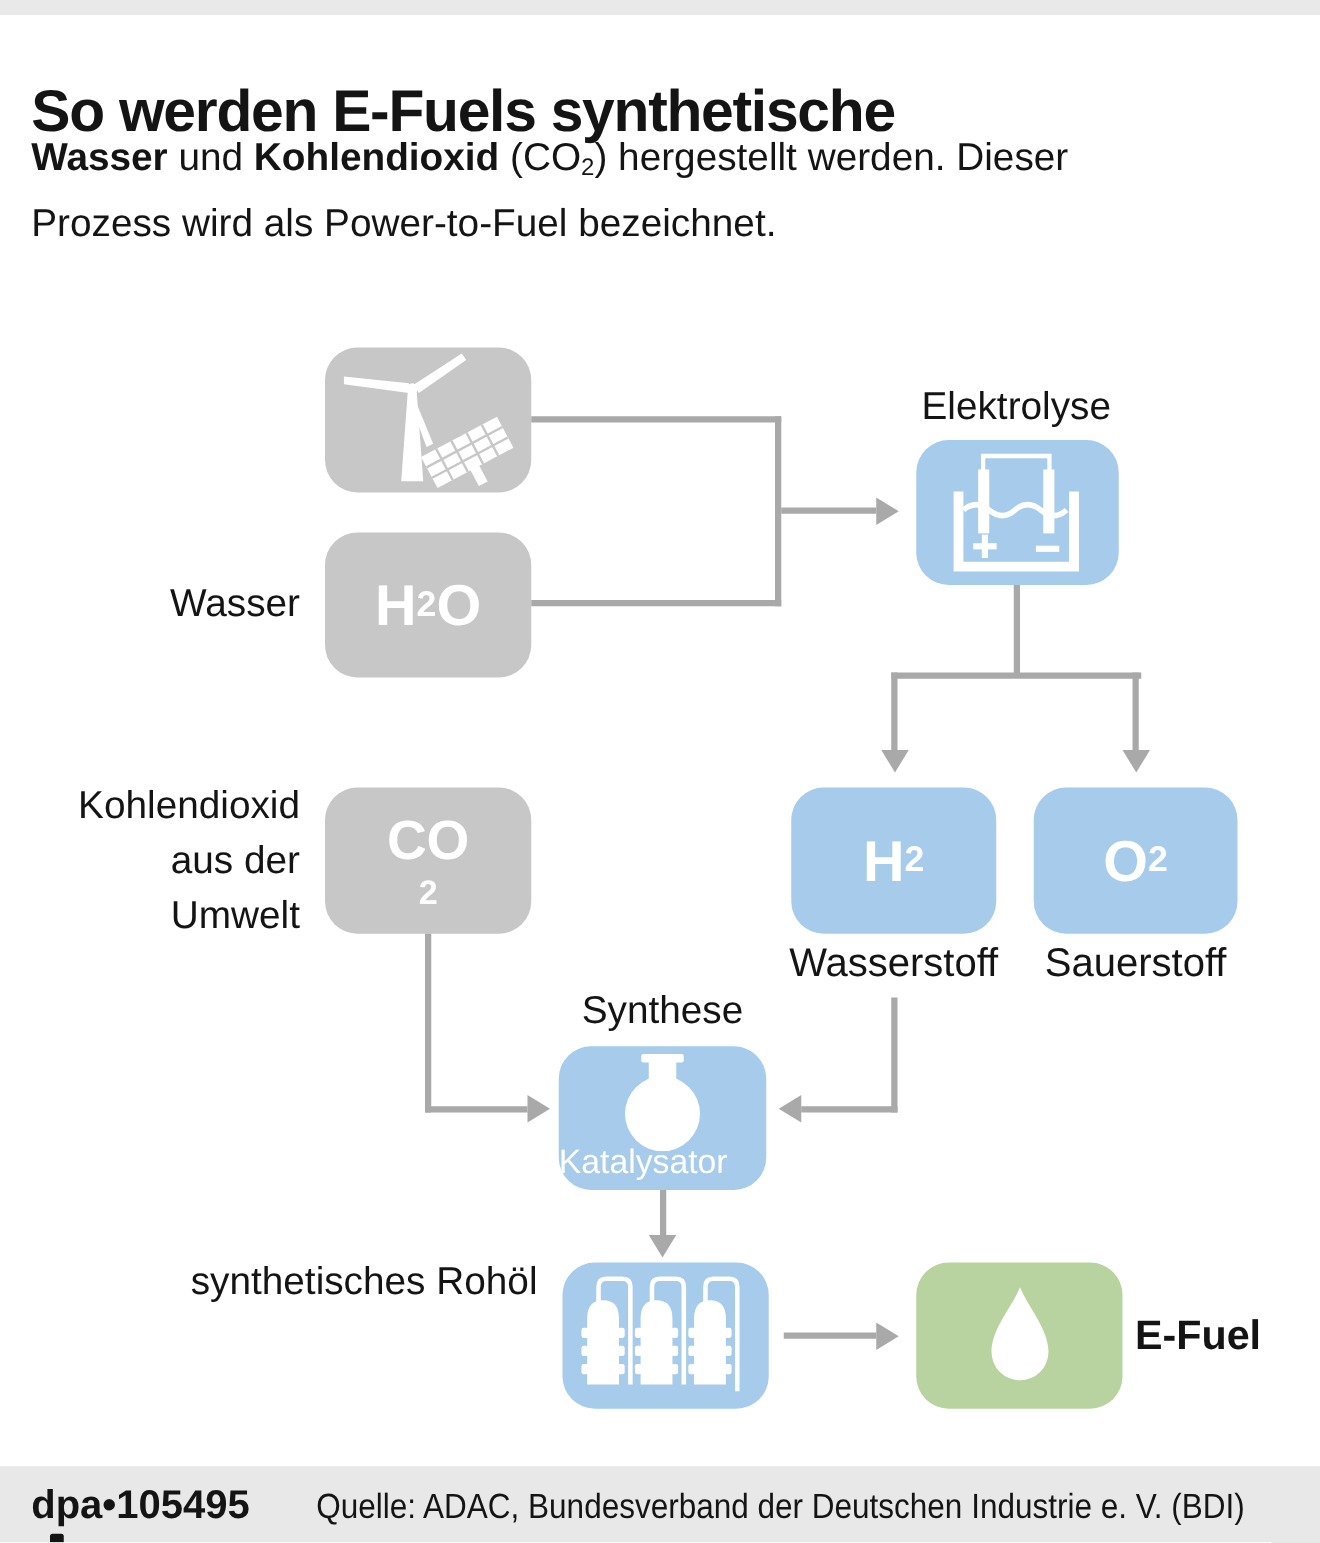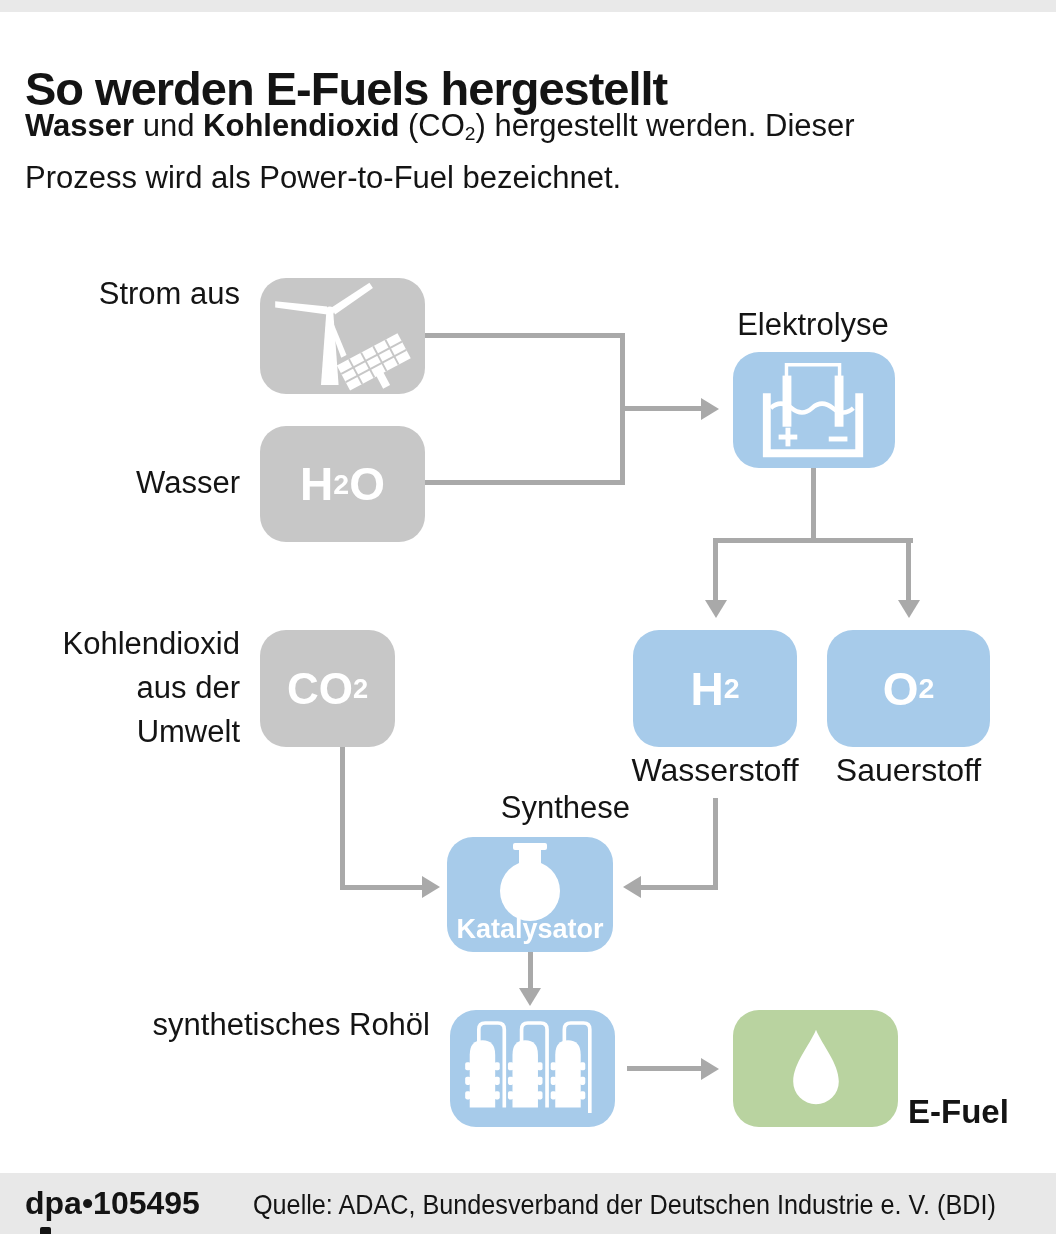--- a/index.html
+++ b/index.html
@@ -24,44 +24,43 @@
   .green{background:#b9d3a0;}
   .chem{display:flex;align-items:center;justify-content:center;color:#fff;font-weight:700;font-size:46px;}
   .chem sub{vertical-align:-0.28em;}
 
   .ln-gray{position:absolute;background:#a9a9a9;}
   .ar{position:absolute;width:0;height:0;}
   .ar-r{border-top:11px solid transparent;border-bottom:11px solid transparent;border-left:18px solid #a9a9a9;}
   .ar-l{border-top:11px solid transparent;border-bottom:11px solid transparent;border-right:18px solid #a9a9a9;}
   .ar-d{border-left:11px solid transparent;border-right:11px solid transparent;border-top:18px solid #a9a9a9;}
 
-  .kat{position:absolute;left:0;right:0;bottom:7px;text-align:center;color:#fff;font-weight:700;font-size:27px;}
-  .efuel{font-size:33px;font-weight:700;white-space:nowrap;margin-top:44px;}
+  .kat{position:absolute;left:0;right:0;bottom:7px;color:#fff;font-weight:400;font-size:27px;}
+  .efuel{font-size:33px;font-weight:700;white-space:nowrap;}
 
   .footer{left:0;top:1173px;width:1056px;height:61px;background:#e8e8e8;}
   .credit{left:25px;top:1185px;font-size:32px;font-weight:700;white-space:nowrap;text-align:center;}
   .source{left:253px;top:1189px;font-size:28px;white-space:nowrap;transform:scaleX(0.9);transform-origin:left center;}
   .cut-mark{left:40px;top:1227px;width:11px;height:7px;background:#141414;border-radius:2px 2px 0 0;}
 </style>
 </head>
 <body>
 
 <div class="canvas">
 
   <div class="abs top-strip"></div>
 
-  <h1 class="abs title">So werden E-Fuels hergestellt</h1>
+  <h1 class="abs title">So werden E-Fuels synthetische</h1>
 
   <div class="abs intro">
     <span class="ln"><b>Wasser</b><span> und </span><b>Kohlendioxid</b><span> (CO</span><sub>2</sub><span>) hergestellt werden. Dieser</span></span>
     <span class="ln">Prozess wird als Power-to-Fuel bezeichnet.</span>
   </div>
 
   <div class="abs lbl r" style="right:816px;top:272px;">
-    <span class="nw" style="display:block">Strom aus</span>
   </div>
   <div class="abs lbl r nw" style="right:816px;top:461px;">Wasser</div>
   <div class="abs lbl r" style="right:816px;top:622px;">
     <span class="nw" style="display:block">Kohlendioxid</span>
     <span class="nw" style="display:block">aus der</span>
     <span class="nw" style="display:block">Umwelt</span>
   </div>
 
   <div class="box gray" style="left:260px;top:278px;width:165px;height:116px;">
     <svg viewBox="0 0 170 126" style="position:absolute;left:8px;top:3px;width:150px;height:111px;">
@@ -98,37 +97,37 @@
       <path d="M53,30 V13 H107 V30" fill="none" stroke="#fff" stroke-width="3.5"></path>
       <path d="M37,57 q10,-9 21,0 t21,0 t21,0 t21,0" fill="none" stroke="#fff" stroke-width="4.5"></path>
       <rect x="49" y="24" width="9" height="52" fill="#fff"></rect>
       <rect x="102" y="24" width="9" height="52" fill="#fff"></rect>
       <rect x="45" y="84" width="19" height="5" fill="#fff"></rect>
       <rect x="52" y="77" width="5" height="19" fill="#fff"></rect>
       <rect x="96" y="86" width="19" height="5" fill="#fff"></rect>
     </svg>
   </div>
 
-  <div class="box gray chem" style="left:260px;top:630px;width:135px;height:117px;font-size:44px;">
+  <div class="box gray chem" style="left:260px;top:630px;width:165px;height:117px;font-size:44px;flex-direction:column;">
     <span>CO</span>
       <sub>2</sub>
   </div>
 
   <div class="box blue chem" style="left:633px;top:630px;width:164px;height:117px;">
     <span>H</span>
       <sub>2</sub>
   </div>
   <div class="box blue chem" style="left:827px;top:630px;width:163px;height:117px;">
     <span>O</span>
       <sub>2</sub>
   </div>
   <div class="abs lbl c nw" style="left:623px;top:748px;width:184px;font-size:32px;">Wasserstoff</div>
   <div class="abs lbl c nw" style="left:818px;top:748px;width:181px;font-size:32px;">Sauerstoff</div>
 
-  <div class="abs lbl c nw" style="left:430px;top:786px;width:200px;text-align:right;">Synthese</div>
+  <div class="abs lbl c nw" style="left:430px;top:786px;width:200px;">Synthese</div>
   <div class="box blue" style="left:447px;top:837px;width:166px;height:115px;">
     <svg viewBox="0 0 100 78" style="position:absolute;left:33px;top:6px;width:100px;height:78px;">
       <rect x="33" y="0" width="34" height="7" rx="2" fill="#fff"></rect>
       <rect x="39" y="5" width="22" height="16" fill="#fff"></rect>
       <circle cx="50" cy="48" r="30" fill="#fff"></circle>
     </svg>
     <div class="kat">Katalysator</div>
   </div>
 
   <div class="abs lbl r" style="right:626px;top:1004px;line-height:42px;">

